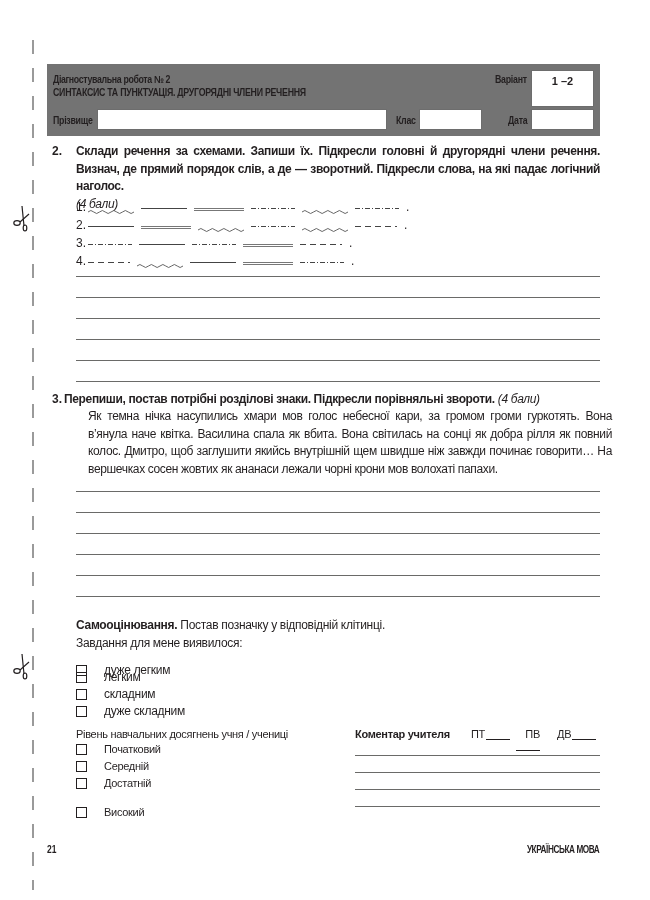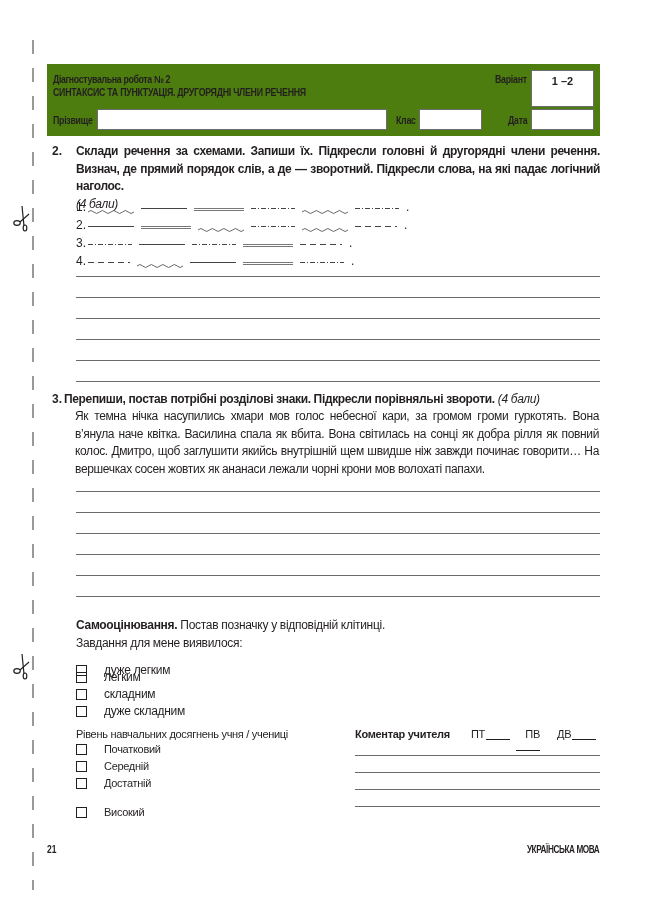--- a/index.html
+++ b/index.html
@@ -9,21 +9,21 @@
   }
   .cut-line {
     position: absolute; left: 32px; top: 40px; width: 2px; height: 850px;
     background: repeating-linear-gradient(to bottom, #9a9a9a 0 14px, transparent 14px 28px);
   }
   .scissors { position: absolute; left: 12px; width: 22px; height: 28px; }
   .scissors svg { width: 100%; height: 100%; }
 
   .header {
     position: absolute; left: 47px; top: 64px; width: 553px; height: 72px;
-    background: #4d7c0f;
+    background: #737373;
   }
   .h-sub {
     position: absolute; left: 6px; top: 10px; font-size: 10px; font-weight: bold;
     letter-spacing: -0.4px; transform: scaleX(0.88); transform-origin: left;
   }
   .h-title {
     position: absolute; left: 6px; top: 23px; font-size: 10px; font-weight: bold;
     letter-spacing: -0.3px; transform: scaleX(0.88); transform-origin: left; white-space: nowrap;
   }
   .h-label {
@@ -52,21 +52,21 @@
     background: repeating-linear-gradient(to right, #444 0 5px, transparent 5px 7px, #444 7px 8px, transparent 8px 10px);
     background-size: 100% 1px; background-repeat: no-repeat; background-position: bottom; }
   .mark.dashed { width: 42px; height: 3px;
     background: repeating-linear-gradient(to right, #444 0 6px, transparent 6px 10px);
     background-size: 100% 1px; background-repeat: no-repeat; background-position: bottom; }
   .dot { font-size: 12px; }
 
   .wline { position: absolute; left: 76px; width: 524px; height: 0; border-top: 1px solid #6a6a68; }
 
   .para {
-    position: absolute; left: 75px; top: 408px; width: 524px; font-size: 12px; line-height: 17.5px;
+    position: absolute; left: 88px; top: 408px; width: 524px; font-size: 12px; line-height: 17.5px;
     letter-spacing: -0.35px; text-align: justify;
   }
 
   .self-title { position: absolute; left: 76px; top: 618px; font-size: 12px; letter-spacing: -0.3px; }
   .self-sub { position: absolute; left: 76px; top: 636px; font-size: 12px; letter-spacing: -0.3px; }
   .chk-row { position: absolute; left: 76px; display: flex; align-items: center; font-size: 12px; letter-spacing: -0.3px; }
   .chk {
     width: 11px; height: 11px; border: 1px solid #231f20; box-sizing: border-box; margin-right: 17px;
   }
   .level-title { position: absolute; left: 76px; top: 728px; font-size: 11px; font-weight: normal; letter-spacing: -0.3px; }

